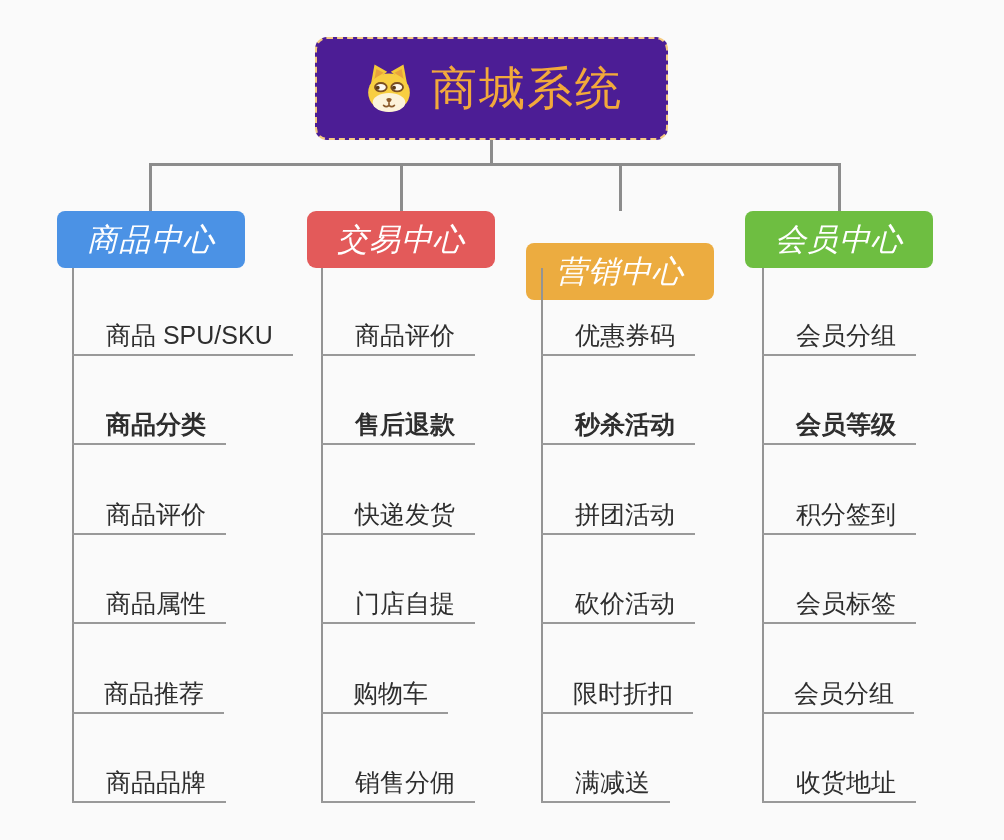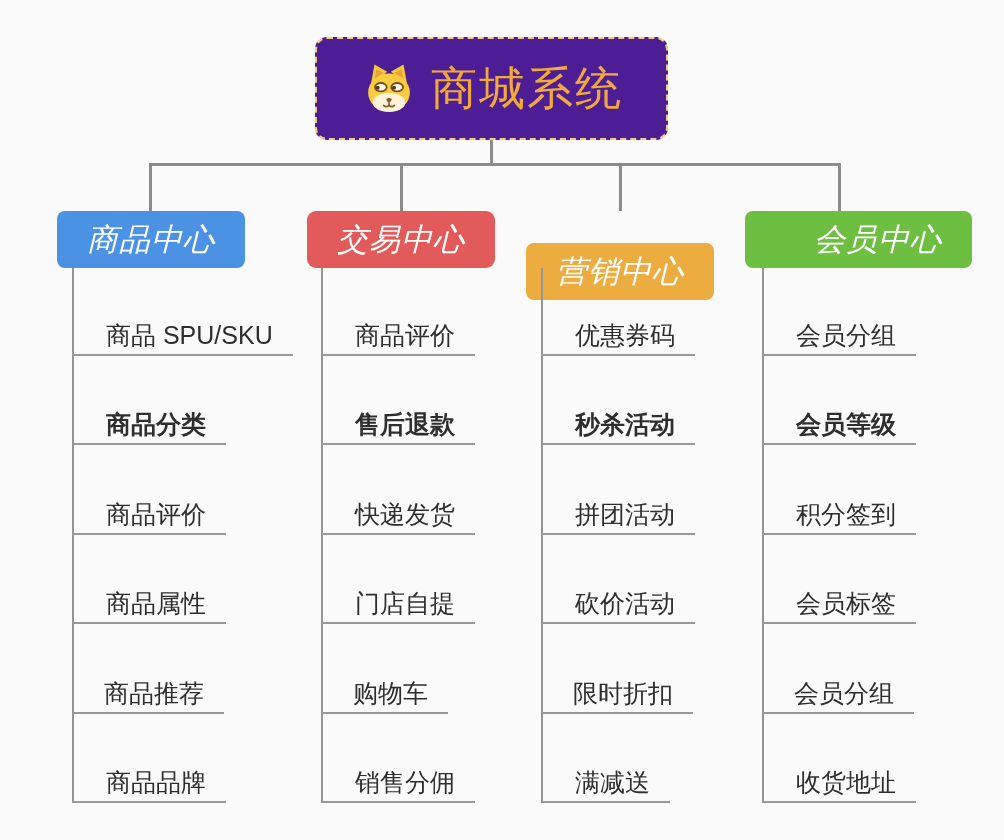--- a/index.html
+++ b/index.html
@@ -64,21 +64,21 @@
       <path d="M 29 43 Q 32 41 35 43 Q 35 46 32 47.5 Q 29 46 29 43 Z" fill="#8A5A2B"></path>
       <path d="M 32 47.5 L 32 50 M 26 50 Q 29 53 32 50 Q 35 53 38 50" stroke="#8A5A2B" stroke-width="1.8" fill="none" stroke-linecap="round"></path>
     </svg>
   </span>
   <span class="root-title" style="color: rgb(242, 169, 59);">商城系统</span>
 </div>
 
 <div class="branch-header bh1" style="background-color: rgb(75, 146, 229);">商品中心</div>
 <div class="branch-header bh2" style="background-color: rgb(227, 90, 90); border-radius: 9px;">交易中心</div>
 <div class="branch-header bh3" style="background-color: rgb(236, 172, 64); margin-top: 32px;">营销中心</div>
-<div class="branch-header bh4" style="background-color: rgb(110, 190, 65); padding-left: 39px;">会员中心</div>
+<div class="branch-header bh4" style="background-color: rgb(110, 190, 65);">会员中心</div>
 
 <div class="line trunk t1"></div>
 <div class="line trunk t2"></div>
 <div class="line trunk t3"></div>
 <div class="line trunk t4"></div>
 
 <div class="leaf c1 r1">商品 SPU/SKU</div>
 <div class="leaf c1 r2">商品分类</div>
 <div class="leaf c1 r3">商品评价</div>
 <div class="leaf c1 r4">商品属性</div>

